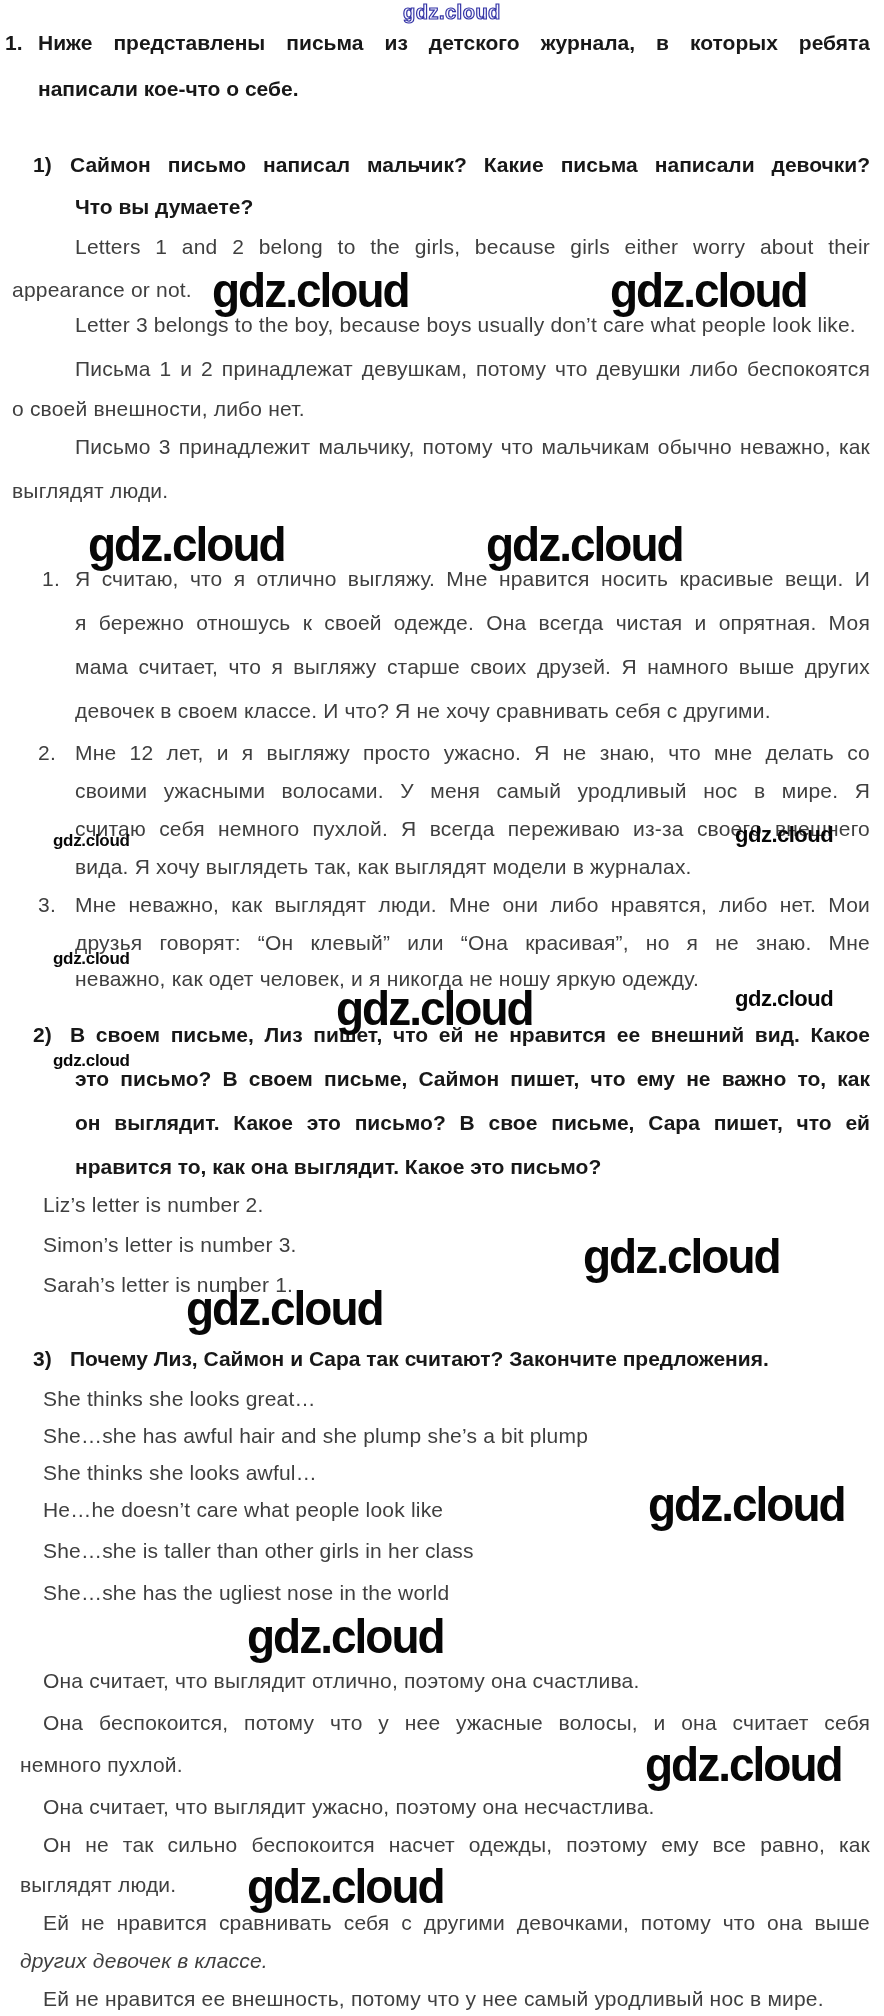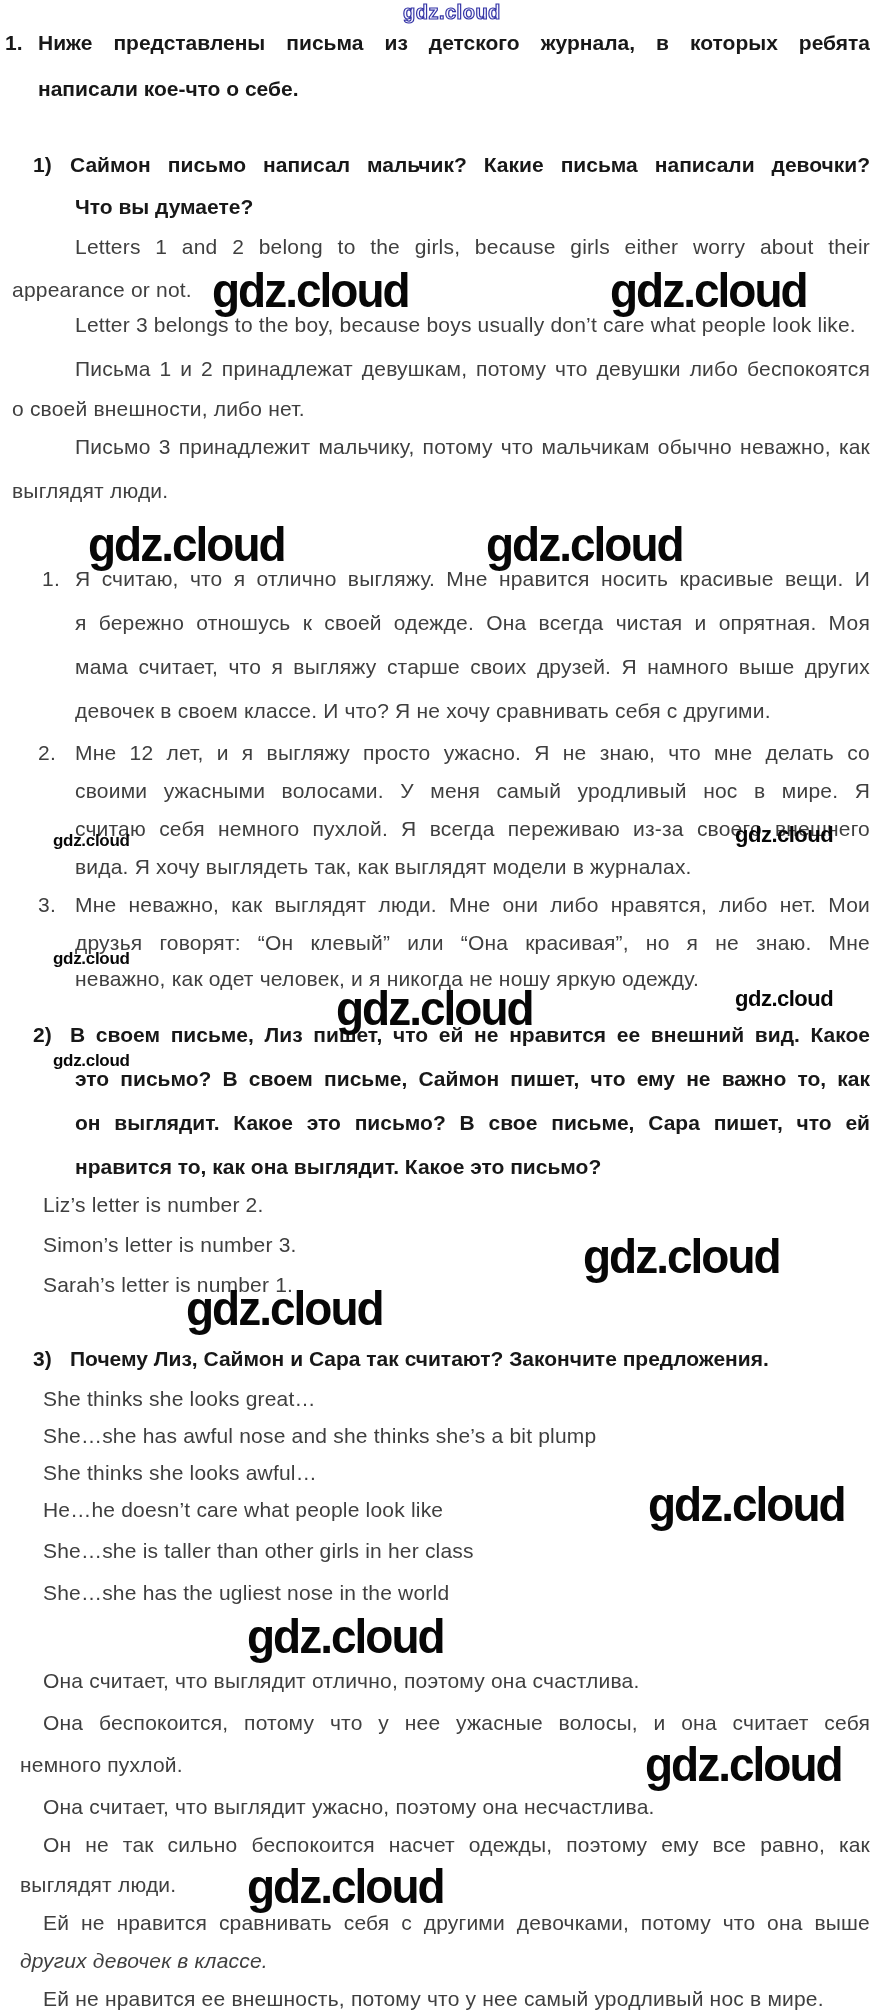--- a/index.html
+++ b/index.html
@@ -88,21 +88,21 @@
       <div class="line b j" style="left: 70px; top: 1022px; width: 800px;">В своем письме, Лиз пишет, что ей не нравится ее внешний вид. Какое</div>
       <div class="line b j" style="left: 75px; top: 1066px; width: 795px;">это письмо? В своем письме, Саймон пишет, что ему не важно то, как</div>
       <div class="line b j" style="left: 75px; top: 1110px; width: 795px;">он выглядит. Какое это письмо? В свое письме, Сара пишет, что ей</div>
       <div class="line b" style="left: 75px; top: 1154px;">нравится то, как она выглядит. Какое это письмо?</div>
       <div class="line" style="left: 43px; top: 1192px;">Liz’s letter is number 2.</div>
       <div class="line" style="left: 43px; top: 1232px;">Simon’s letter is number 3.</div>
       <div class="line" style="left: 43px; top: 1272px; text-align: right;">Sarah’s letter is number 1.</div>
       <div class="line b" style="left: 33px; top: 1346px;">3)</div>
       <div class="line b" style="left: 70px; top: 1346px;">Почему Лиз, Саймон и Сара так считают? Закончите предложения.</div>
       <div class="line" style="left: 43px; top: 1386px; text-align: right;">She thinks she looks great…</div>
-      <div class="line" style="left: 43px; top: 1423px;">She…she has awful nose and she thinks she’s a bit plump</div>
+      <div class="line" style="left: 43px; top: 1423px;">She…she has awful hair and she plump she’s a bit plump</div>
       <div class="line" style="left: 43px; top: 1460px;">She thinks she looks awful…</div>
       <div class="line" style="left: 43px; top: 1497px;">He…he doesn’t care what people look like</div>
       <div class="line" style="left: 43px; top: 1538px;">She…she is taller than other girls in her class</div>
       <div class="line" style="left: 43px; top: 1580px;">She…she has the ugliest nose in the world</div>
       <div class="line" style="left: 43px; top: 1668px;">Она считает, что выглядит отлично, поэтому она счастлива.</div>
       <div class="line j" style="left: 43px; top: 1710px; width: 827px;">Она беспокоится, потому что у нее ужасные волосы, и она считает себя</div>
       <div class="line" style="left: 20px; top: 1752px;">немного пухлой.</div>
       <div class="line" style="left: 43px; top: 1794px;">Она считает, что выглядит ужасно, поэтому она несчастлива.</div>
       <div class="line j" style="left: 43px; top: 1832px; width: 827px;">Он не так сильно беспокоится насчет одежды, поэтому ему все равно, как</div>
       <div class="line" style="left: 20px; top: 1872px;">выглядят люди.</div>

